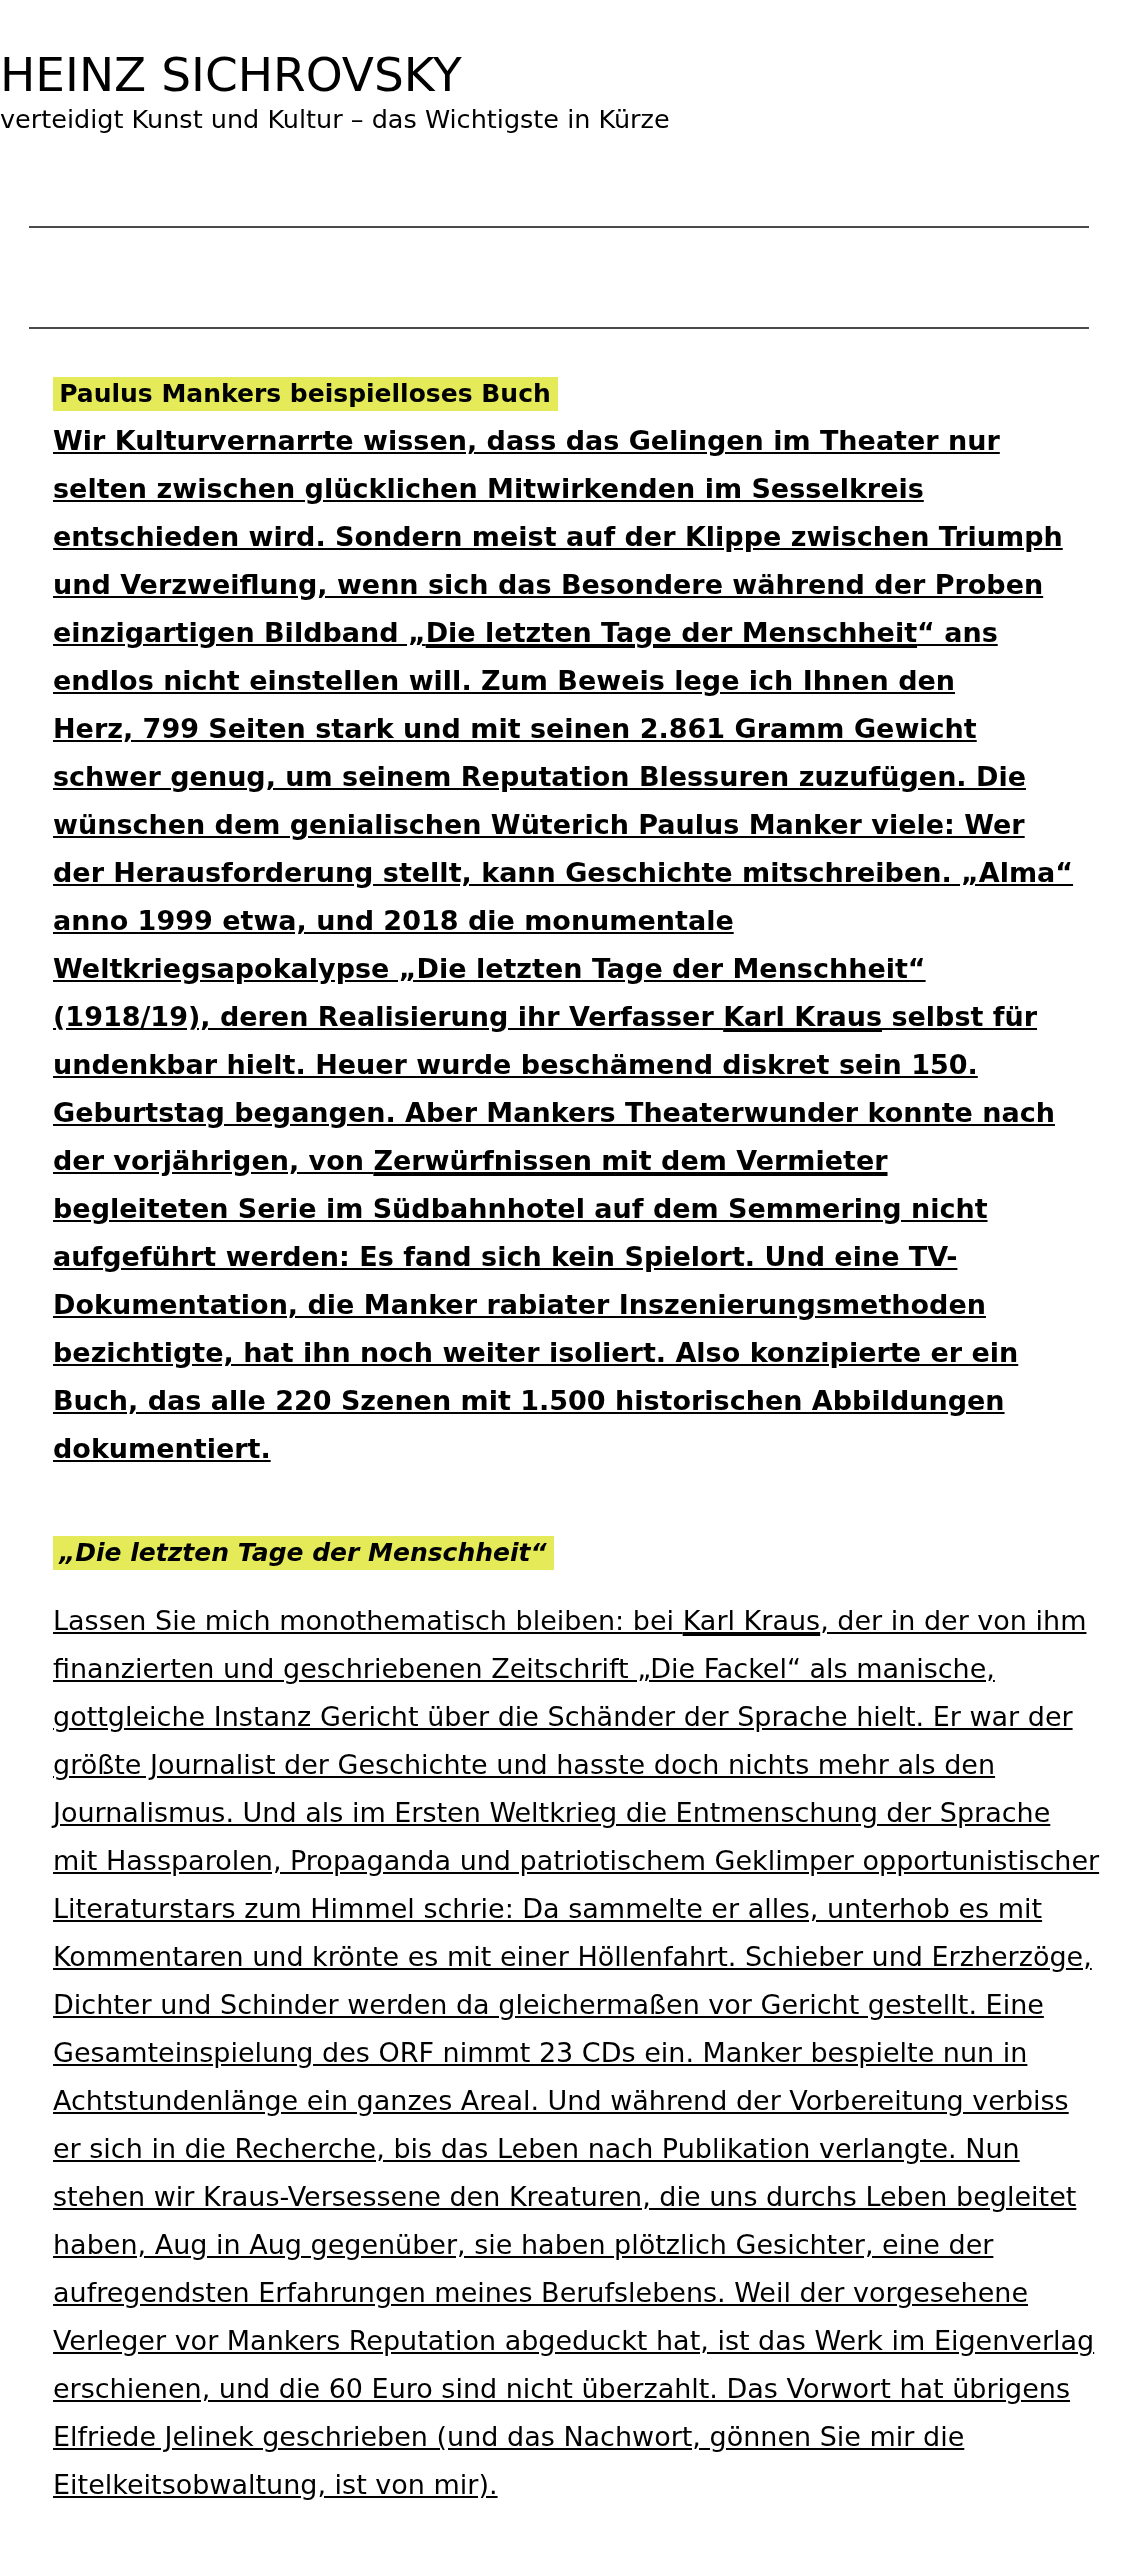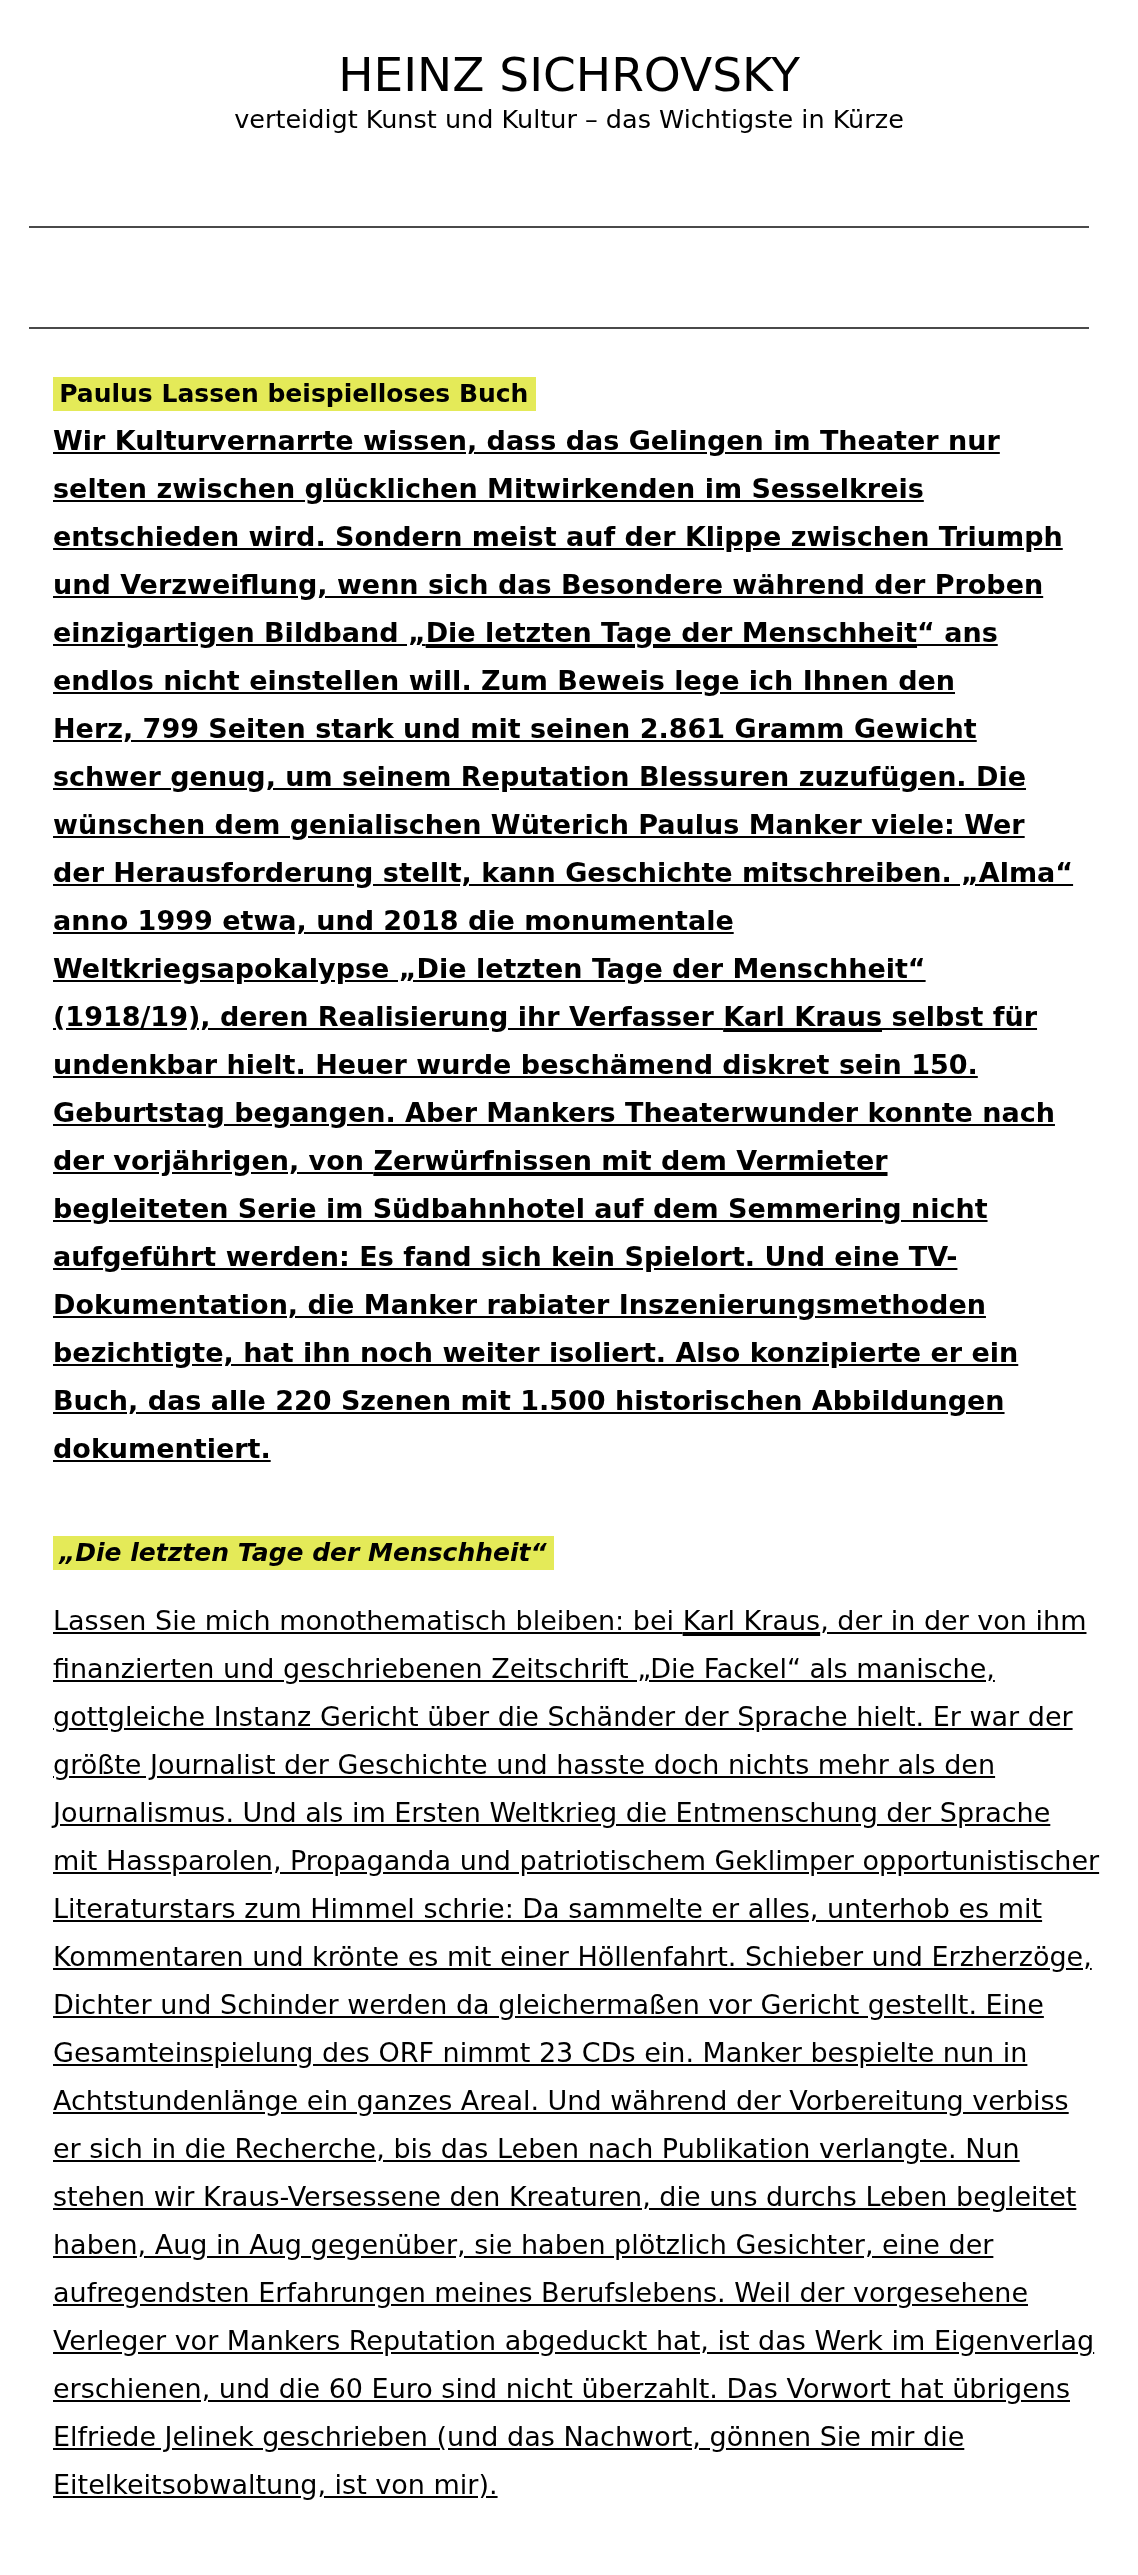--- a/index.html
+++ b/index.html
@@ -8,21 +8,21 @@
     background: #ffffff;
     color: #000000;
     font-family: "DejaVu Sans", "Liberation Sans", sans-serif;
   }
   body {
     width: 1138px;
     min-height: 2576px;
     box-sizing: border-box;
     padding-bottom: 42px;
   }
-  .header { text-align: center; }
+  .header { }
   .page-title {
     margin: 51px 0 0 0;
     font-size: 47px;
     line-height: 47px;
     font-weight: 400;
     letter-spacing: 0px;
     white-space: nowrap;
   }
   .page-subtitle {
     margin: 8.7px 0 0 0;
@@ -73,21 +73,21 @@
 
 <header class="header">
   <h1 class="page-title">HEINZ SICHROVSKY</h1>
   <div class="page-subtitle">verteidigt Kunst und Kultur – das Wichtigste in Kürze</div>
 </header>
 
 <hr class="rule rule-1">
 <hr class="rule rule-2">
 
 <main class="content">
-    <h2 class="section-heading sec-0"><span class="highlight">Paulus Lassen beispielloses Buch</span></h2>
+    <h2 class="section-heading sec-0"><span class="highlight">Paulus Mankers beispielloses Buch</span></h2>
     <div class="para para-bold">
       <div class="line"><span>Wir Kulturvernarrte wissen, dass das Gelingen im Theater nur</span></div>
       <div class="line"><span>selten zwischen glücklichen Mitwirkenden im Sesselkreis</span></div>
       <div class="line"><span>entschieden wird. Sondern meist auf der Klippe zwischen Triumph</span></div>
       <div class="line"><span>und Verzweiflung, wenn sich das Besondere während der Proben</span></div>
       <div class="line"><span>einzigartigen Bildband „</span><a class="link">Die letzten Tage der Menschheit</a><span>“ ans</span></div>
       <div class="line"><span>endlos nicht einstellen will. Zum Beweis lege ich Ihnen den</span></div>
       <div class="line"><span>Herz, 799 Seiten stark und mit seinen 2.861 Gramm Gewicht</span></div>
       <div class="line"><span>schwer genug, um seinem Reputation Blessuren zuzufügen. Die</span></div>
       <div class="line"><span>wünschen dem genialischen Wüterich Paulus Manker viele: Wer</span></div>

